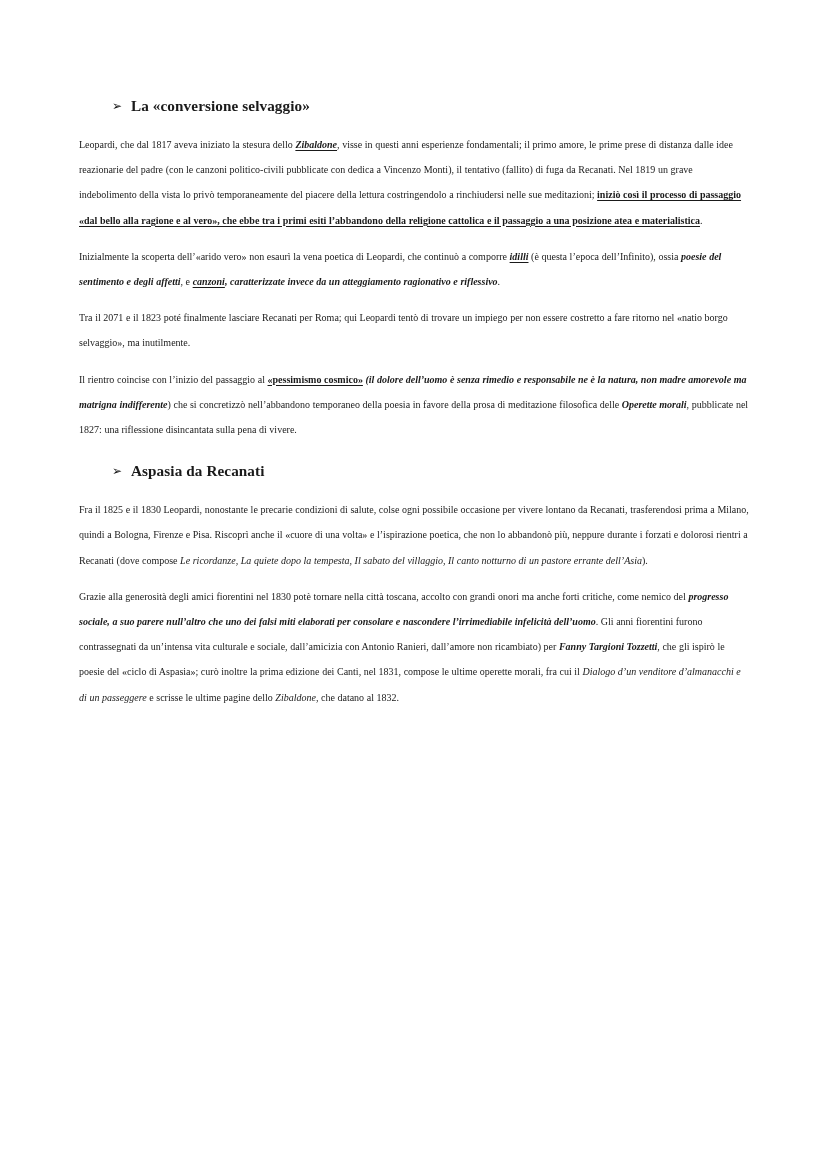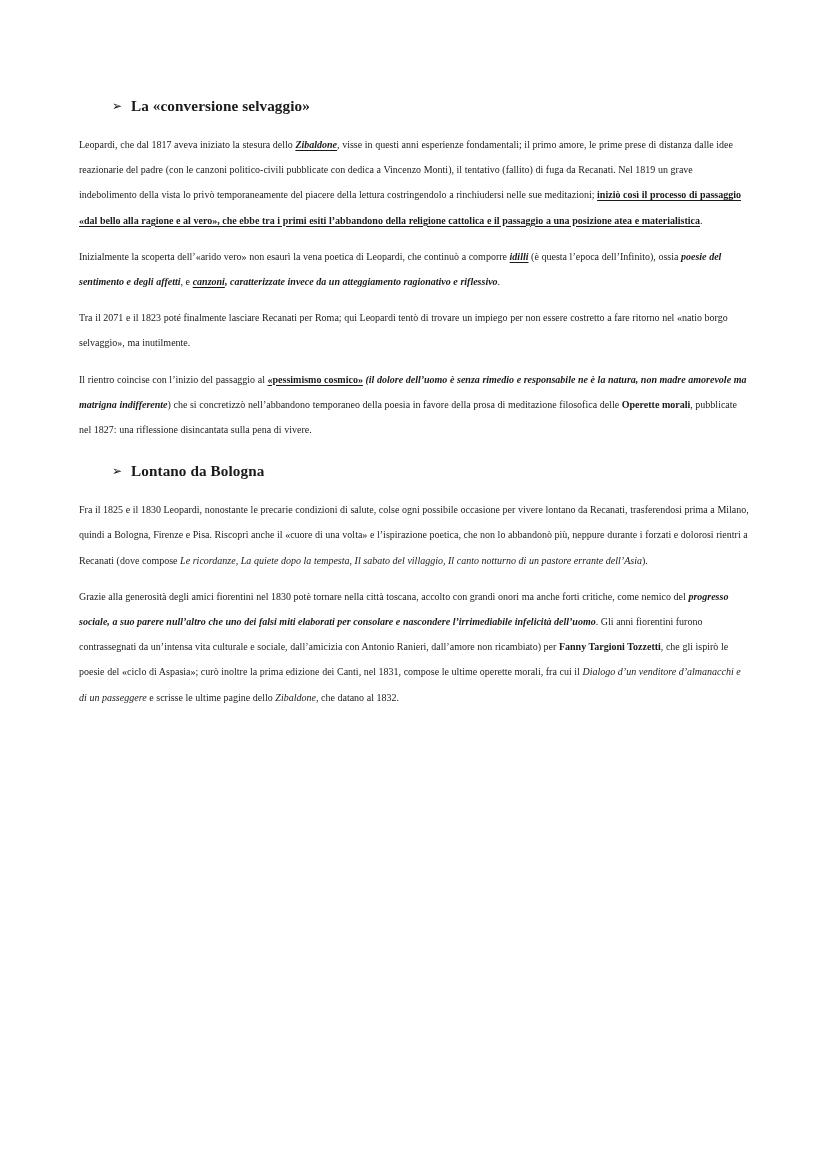--- a/index.html
+++ b/index.html
@@ -53,21 +53,21 @@
     font-size: 10px;
     line-height: 25.2px;
     text-align: left;
     word-spacing: 0.1px;
   }
   p.para:last-child {
     margin-bottom: 0;
   }
   .b    { font-weight: bold; font-style: italic; }
   .i    { font-style: italic; }
-  .bi   { font-weight: bold; }
+  .bi   { font-weight: bold; font-style: italic; }
   .biu  { font-weight: bold; font-style: italic; text-decoration: underline; text-underline-offset: 2px; }
   .bu   { font-weight: bold; text-decoration: underline; text-underline-offset: 2px; }
 </style>
 </head>
 <body style="background: rgb(255, 255, 255); color: rgb(26, 26, 26);">
 
 <div class="page">
   <div class="doc-body">
 
     <div class="heading">
@@ -75,20 +75,20 @@
       <span class="htext">La «conversione selvaggio»</span>
     </div>
 
     <p class="para"><span>Leopardi, che dal 1817 aveva iniziato la stesura dello </span><span class="biu">Zibaldone</span><span>, visse in questi anni esperienze fondamentali; il primo amore, le prime prese di distanza dalle idee reazionarie del padre (con le canzoni politico-civili pubblicate con dedica a Vincenzo Monti), il tentativo (fallito) di fuga da Recanati. Nel 1819 un grave indebolimento della vista lo privò temporaneamente del piacere della lettura costringendolo a rinchiudersi nelle sue meditazioni; </span><span class="bu">iniziò così il processo di passaggio «dal bello alla ragione e al vero», che ebbe tra i primi esiti l’abbandono della religione cattolica e il passaggio a una posizione atea e materialistica</span><span>.</span></p>
     <p class="para"><span>Inizialmente la scoperta dell’«arido vero» non esaurì la vena poetica di Leopardi, che continuò a comporre </span><span class="biu">idilli</span><span> (è questa l’epoca dell’Infinito), ossia </span><span class="b">poesie del sentimento e degli affetti</span><span>, e </span><span class="biu">canzoni</span><span class="b">, caratterizzate invece da un atteggiamento ragionativo e riflessivo</span><span>.</span></p>
     <p class="para"><span>Tra il 2071 e il 1823 poté finalmente lasciare Recanati per Roma; qui Leopardi tentò di trovare un impiego per non essere costretto a fare ritorno nel «natio borgo selvaggio», ma inutilmente.</span></p>
     <p class="para"><span>Il rientro coincise con l’inizio del passaggio al </span><span class="bu">«pessimismo cosmico»</span><span class="b"> (il dolore dell’uomo è senza rimedio e responsabile ne è la natura, non madre amorevole ma matrigna indifferente</span><span>) che si concretizzò nell’abbandono temporaneo della poesia in favore della prosa di meditazione filosofica delle </span><span class="bi">Operette morali</span><span>, pubblicate nel 1827: una riflessione disincantata sulla pena di vivere.</span></p>
 
     <div class="heading" style="margin-top:16px;">
       <span class="arrow">➢</span>
-      <span class="htext">Lontano da Bologna</span>
+      <span class="htext">Aspasia da Recanati</span>
     </div>
 
     <p class="para"><span>Fra il 1825 e il 1830 Leopardi, nonostante le precarie condizioni di salute, colse ogni possibile occasione per vivere lontano da Recanati, trasferendosi prima a Milano, quindi a Bologna, Firenze e Pisa. Riscoprì anche il «cuore di una volta» e l’ispirazione poetica, che non lo abbandonò più, neppure durante i forzati e dolorosi rientri a Recanati (dove compose </span><span class="i">Le ricordanze, La quiete dopo la tempesta, Il sabato del villaggio, Il canto notturno di un pastore errante dell’Asia</span><span>).</span></p>
     <p class="para"><span>Grazie alla generosità degli amici fiorentini nel 1830 potè tornare nella città toscana, accolto con grandi onori ma anche forti critiche, come nemico del </span><span class="b">progresso sociale, a suo parere null’altro che uno dei falsi miti elaborati per consolare e nascondere l’irrimediabile infelicità dell’uomo</span><span>. Gli anni fiorentini furono contrassegnati da un’intensa vita culturale e sociale, dall’amicizia con Antonio Ranieri, dall’amore non ricambiato) per </span><span class="bi">Fanny Targioni Tozzetti</span><span>, che gli ispirò le poesie del «ciclo di Aspasia»; curò inoltre la prima edizione dei Canti, nel 1831, compose le ultime operette morali, fra cui il </span><span class="i">Dialogo d’un venditore d’almanacchi e di un passeggere</span><span> e scrisse le ultime pagine dello </span><span class="i">Zibaldone</span><span>, che datano al 1832.</span></p>
 
   </div>
 </div>
 
 </body></html>

